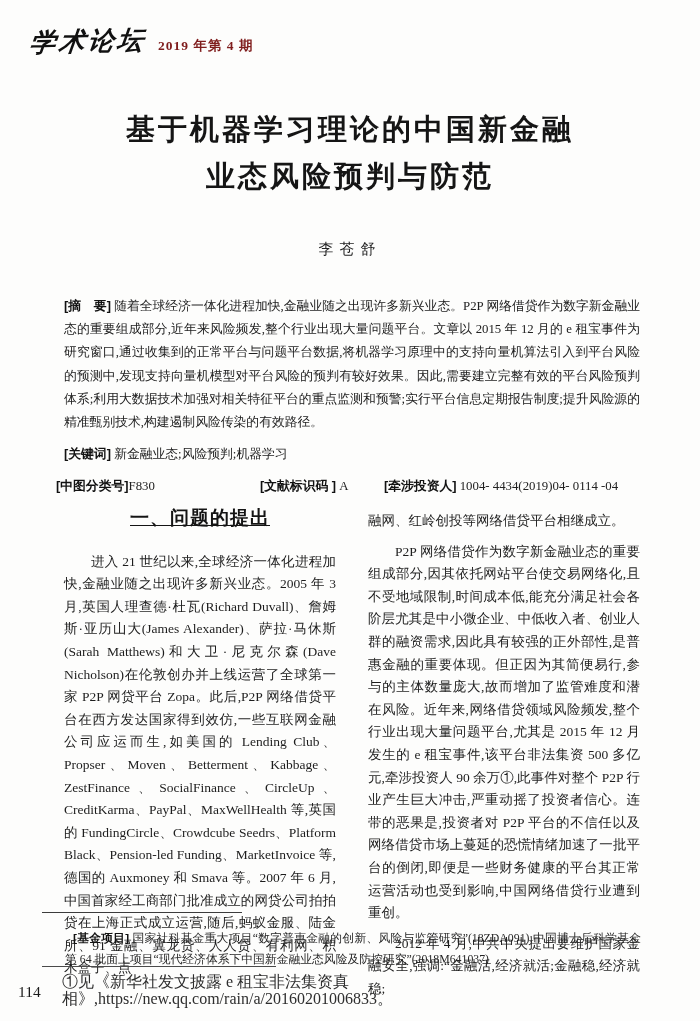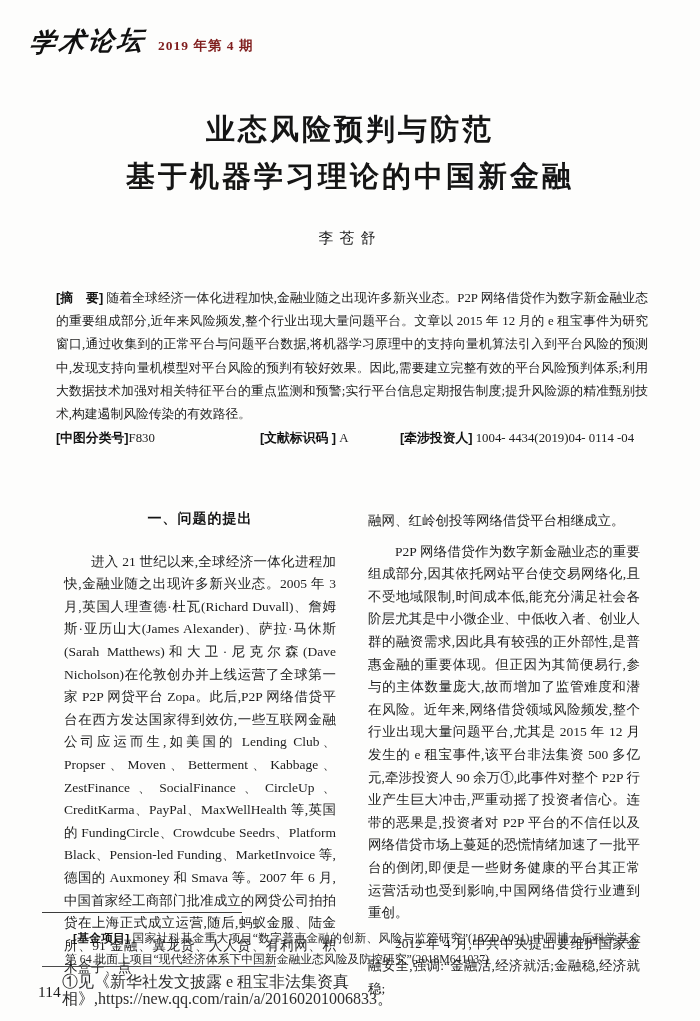--- a/index.html
+++ b/index.html
@@ -15,78 +15,79 @@
     color:#111;
   }
   .issue{font-weight:bold;font-size:13.5px;letter-spacing:1px;color:#7f1d1d;}
   
   .title{
     position:absolute;top:106px;left:0;width:100%;text-align:center;
     font-family:"Liberation Sans",sans-serif;font-weight:bold;
     font-size:29px;line-height:47px;letter-spacing:3px;color:#151515;
   }
   .author{
-    position:absolute;top:229px;left:0;width:100%;text-align:center;
+    position:absolute;top:240px;left:0;width:100%;text-align:center;
     font-size:15px;letter-spacing:6px;color:#222;
   }
   
   .frontmatter{
     position:absolute;top:286px;left:56px;width:592px;
     font-size:12.8px;line-height:23.2px;text-align:justify;color:#212121;
   }
-  .frontmatter p{margin:0;}
+  .frontmatter p{margin:8px;}
   .fm-label{font-family:"Liberation Sans",sans-serif;font-weight:bold;color:#121212;}
   .clc-line{display:flex;flex-wrap:nowrap;}
   .clc-seg1{width:204px;}
-  .clc-seg2{width:140px;}
+  .clc-seg2{width:124px;}
   
   .body-columns{
     position:absolute;top:502px;left:56px;width:592px;height:410px;
     display:flex;gap:16px;
   }
   .col{width:288px;font-size:13.5px;line-height:22.6px;text-align:justify;color:#1d1d1d;}
   .section-heading{
     text-align:center;font-family:"Liberation Sans",sans-serif;font-weight:bold;
-    font-size:14px;letter-spacing:1px;margin:5px 0 21px 0;color:#141414;
+    font-size:19px;letter-spacing:1px;margin:5px 0 21px 0;color:#141414;text-decoration:underline;
   }
   .col p{margin:8px;}
   .indent{text-indent:2em;}
   
   .rule-funding{position:absolute;top:912px;left:42px;width:200px;border-top:1.6px solid #3c3c3c;}
   .funding{
     position:absolute;top:919px;left:56px;width:594px;
     font-size:11.8px;line-height:20.5px;text-align:justify;color:#262626;
   }
   .funding p{margin:9px;text-indent:8px;}
   .rule-footnote{position:absolute;top:966px;left:42px;width:234px;border-top:1px solid #4a4a4a;}
   .footnote{
     position:absolute;top:973px;left:62px;width:588px;
     font-size:16px;line-height:17px;color:#2e2e2e;
   }
-  .page-number{position:absolute;top:983px;left:18px;font-size:15.5px;color:#1a1a1a;margin-left:20px;}
+  .page-number{position:absolute;top:983px;left:18px;font-size:15.5px;color:#1a1a1a;}
 </style>
 </head>
 <body>
 
 <div class="page">
 
   <div class="header">
     <span class="logo">学术论坛</span>
     <span class="issue">2019 年第 4 期</span>
   </div>
 
   <div class="title">
+    <div>基于机器学习理论的中国新金融</div>
     <div>业态风险预判与防范</div>
-    <div>基于机器学习理论的中国新金融</div>
   </div>
 
   <div class="author">李苍舒</div>
 
   <div class="frontmatter">
     <p><span class="fm-label">[摘　要]</span> <span>随着全球经济一体化进程加快,金融业随之出现许多新兴业态。P2P 网络借贷作为数字新金融业态的重要组成部分,近年来风险频发,整个行业出现大量问题平台。文章以 2015 年 12 月的 e 租宝事件为研究窗口,通过收集到的正常平台与问题平台数据,将机器学习原理中的支持向量机算法引入到平台风险的预测中,发现支持向量机模型对平台风险的预判有较好效果。因此,需要建立完整有效的平台风险预判体系;利用大数据技术加强对相关特征平台的重点监测和预警;实行平台信息定期报告制度;提升风险源的精准甄别技术,构建遏制风险传染的有效路径。</span></p>
+    <p><span class="fm-label">[关键词]</span> <span>新金融业态;风险预判;机器学习</span></p>
     <div class="clc-line">
       <span class="clc-seg1"><span class="fm-label">[中图分类号]</span><span>F830</span></span>
       <span class="clc-seg2"><span class="fm-label">[文献标识码 ]</span> <span>A</span></span>
       <span><span class="fm-label">[牵涉投资人]</span> <span>1004- 4434(2019)04- 0114 -04</span></span>
     </div>
   </div>
 
   <div class="body-columns">
     <div class="col">
       <div class="section-heading">一、问题的提出</div>

